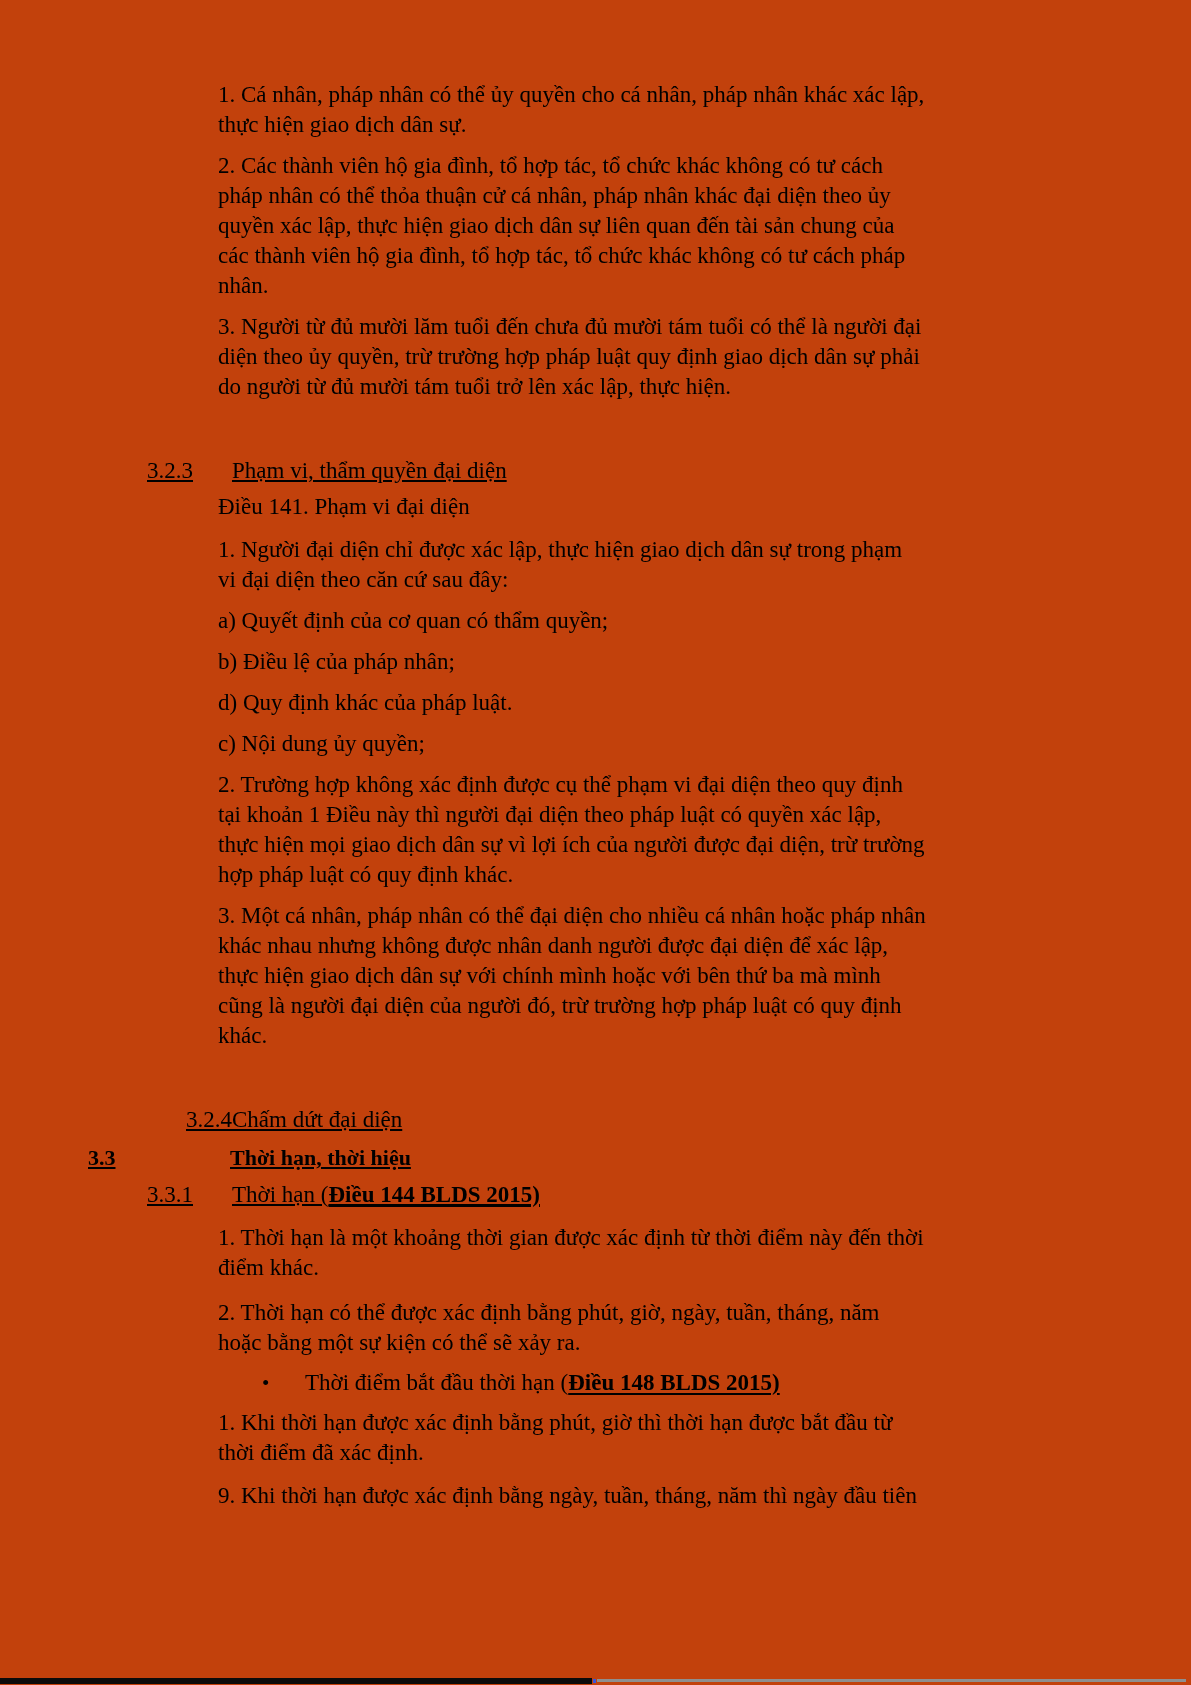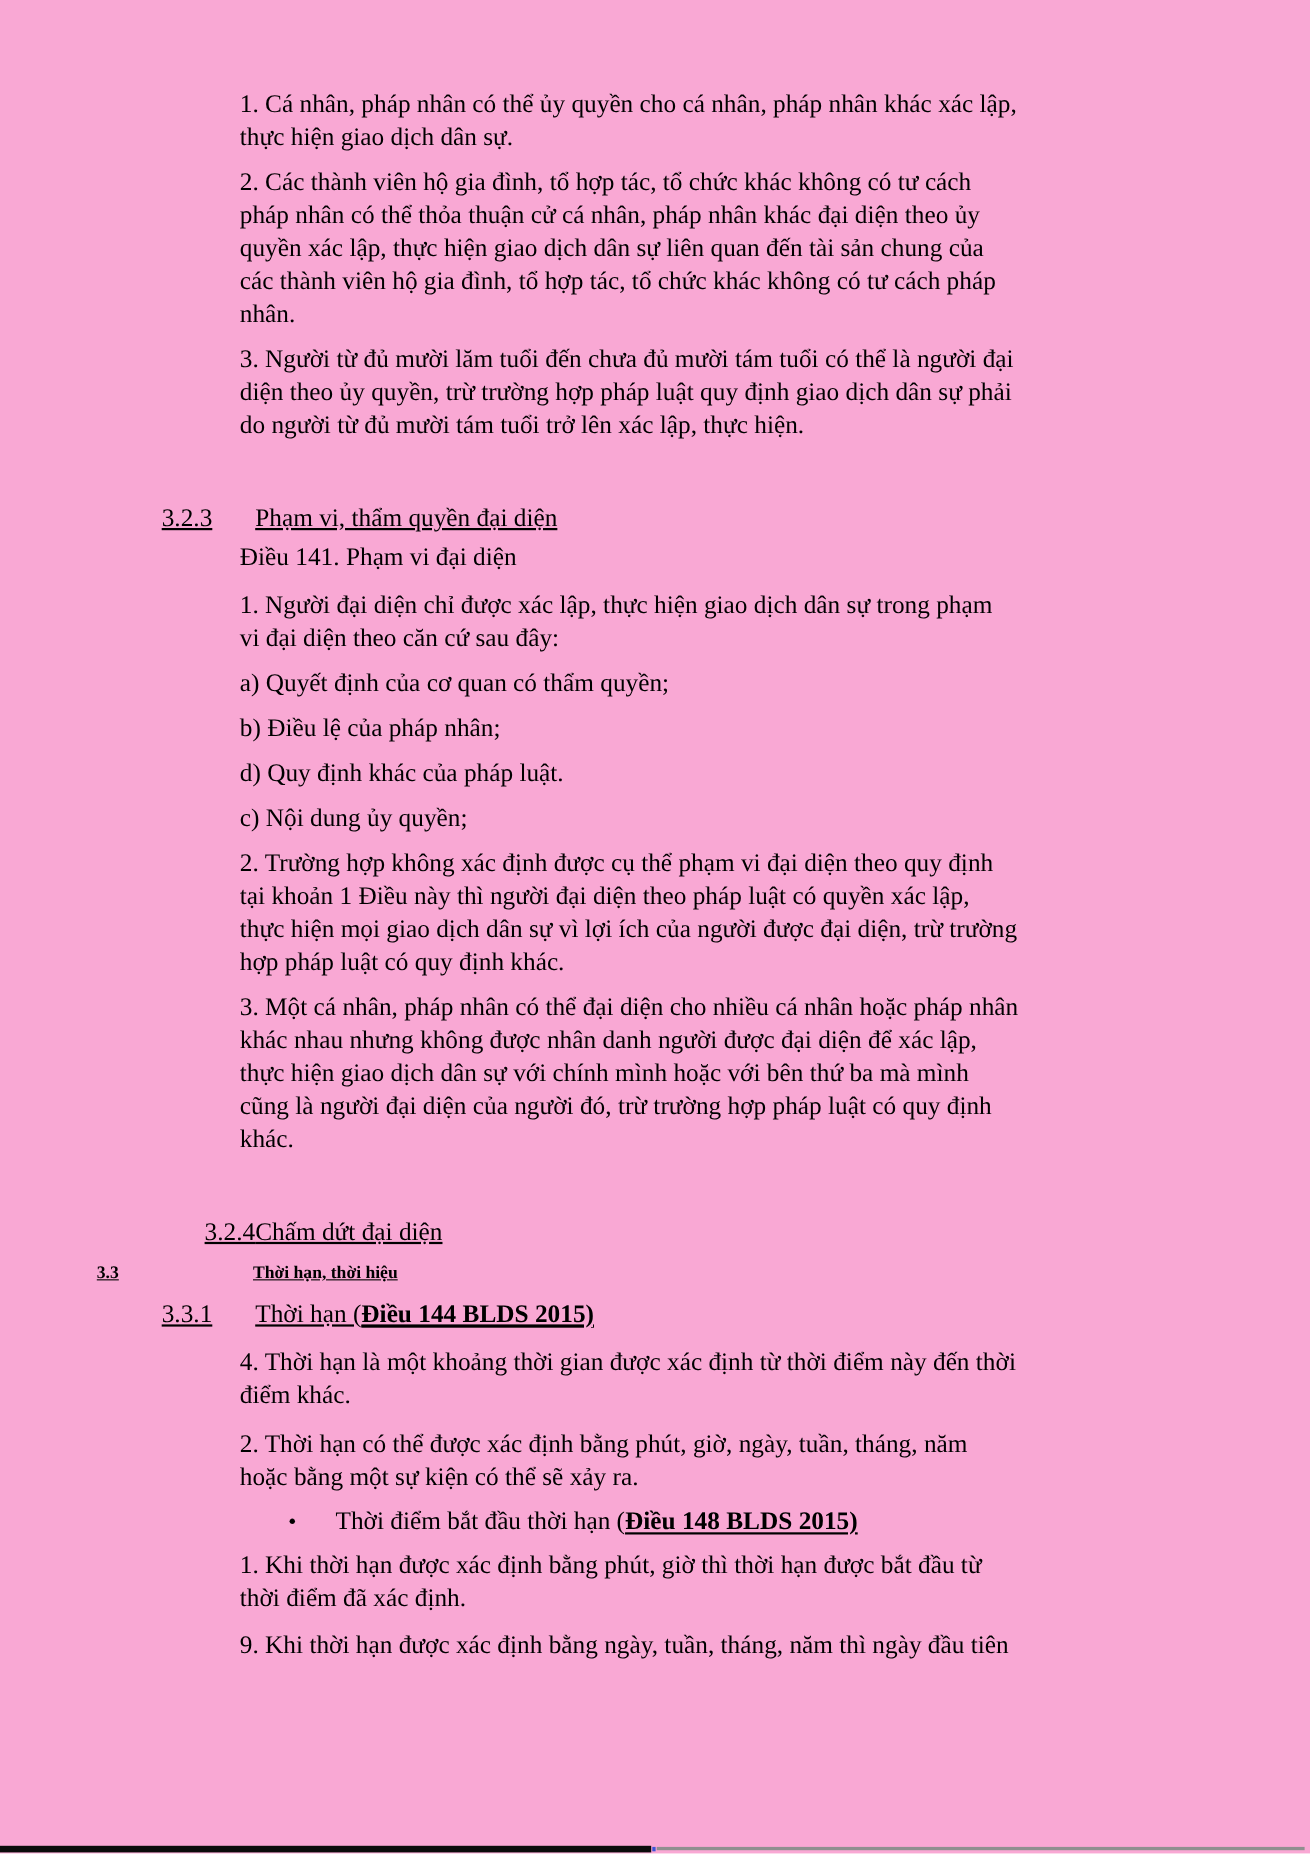--- a/index.html
+++ b/index.html
@@ -1,20 +1,20 @@
 <!DOCTYPE html>
 <html><head>
 <meta charset="utf-8">
 <style>
   html, body { margin: 0; padding: 0; background: #ffffff; }
   .page {
     position: relative;
     width: 1191px;
     height: 1685px;
-    background: #f9a8d4;
+    background: #c2410c;
     overflow: hidden;
     font-family: "Liberation Serif", "DejaVu Serif", serif;
     color: #000000;
   }
   .content {
     position: absolute;
     left: 88px;
     top: 80px;
     width: 1070px;
     font-size: 23px;
@@ -32,21 +32,21 @@
     white-space: pre;
   }
   .h-row {
     margin: 0 0 6px 0;
     display: flex;
     align-items: baseline;
     text-decoration: underline;
   }
   .h-row.indent-sub { padding-left: 59px; }   
   .h-num { display: inline-block; min-width: 85px; }   
-  .h-row.level2 { font-weight: bold; font-size: 16px; margin-bottom: 7px; }
+  .h-row.level2 { font-weight: bold; font-size: 22px; margin-bottom: 7px; }
   .h-row.level2 .h-num { min-width: 142px; }  
   .h-row.after-324 { margin-bottom: 8px; text-align: right; }
   .h-row.h331 { margin-bottom: 13px; }
   .sec-break { margin-top: 54px; }
   .ref {
     font-weight: bold;
     text-decoration: underline;
     text-decoration-thickness: 2px;
     text-underline-offset: 3px;
   }
@@ -127,21 +127,21 @@
     <div class="h-row level2">
       <span class="h-num">3.3</span>
       <span class="h-title">Thời hạn, thời hiệu</span>
     </div>
 
     <div class="h-row indent-sub h331">
       <span class="h-num">3.3.1</span>
       <span class="h-title"><span>Thời hạn (</span><span class="ref">Điều 144 BLDS 2015)</span></span>
     </div>
 
-    <p class="para gap-15">4. Thời hạn là một khoảng thời gian được xác định từ thời điểm này đến thời
+    <p class="para gap-15">1. Thời hạn là một khoảng thời gian được xác định từ thời điểm này đến thời
 điểm khác.</p>
     <p class="para gap-10">2. Thời hạn có thể được xác định bằng phút, giờ, ngày, tuần, tháng, năm
 hoặc bằng một sự kiện có thể sẽ xảy ra.</p>
 
     <div class="bullet-row">
       <span class="bullet-marker">•</span><span class="bullet-text"><span>Thời điểm bắt đầu thời hạn (</span><span class="ref">Điều 148 BLDS 2015)</span></span>
     </div>
 
     <p class="para gap-13">1. Khi thời hạn được xác định bằng phút, giờ thì thời hạn được bắt đầu từ
 thời điểm đã xác định.</p>

